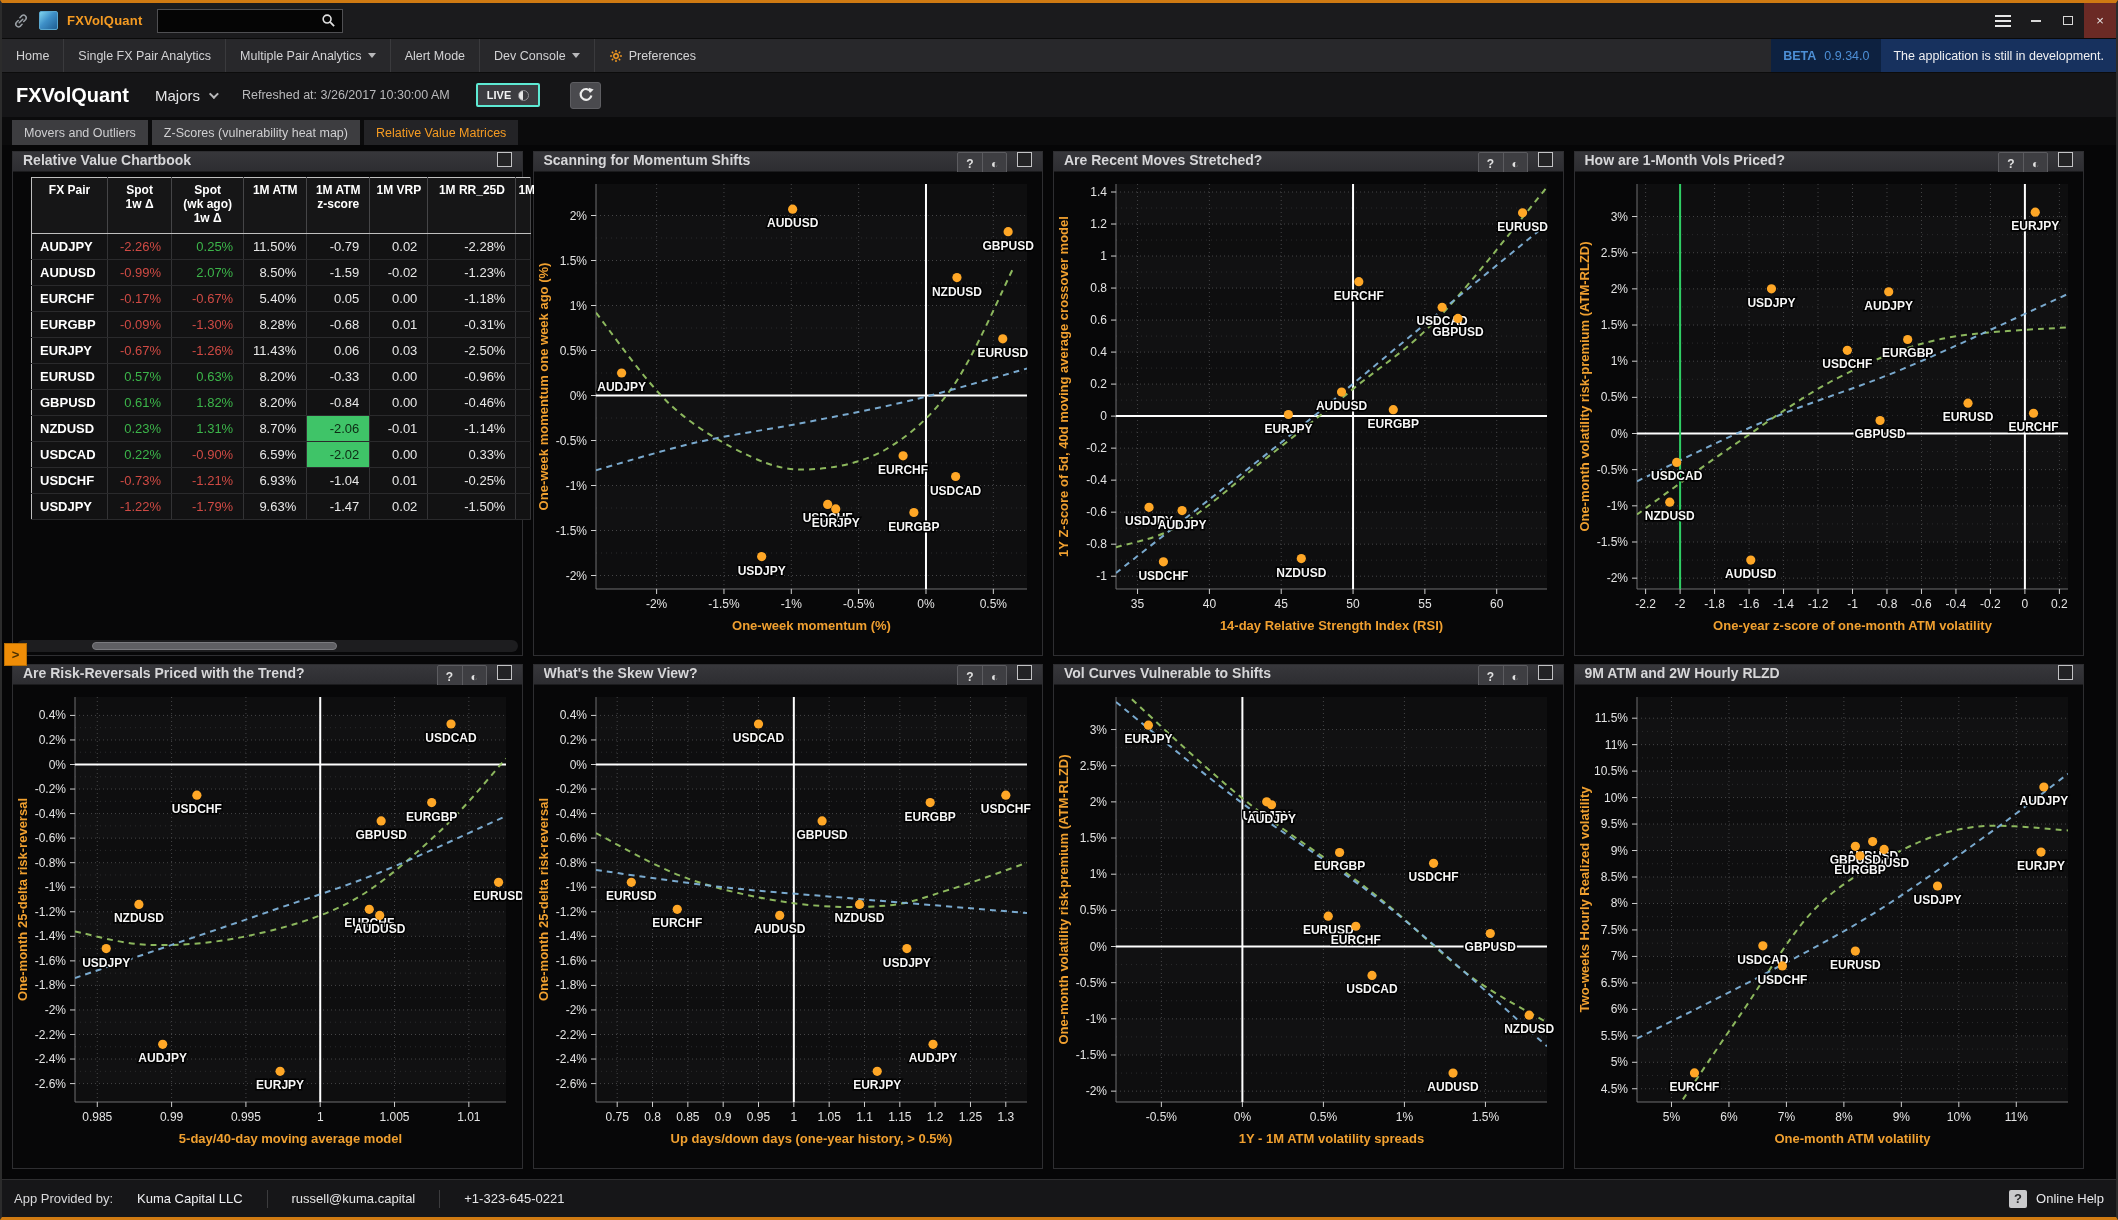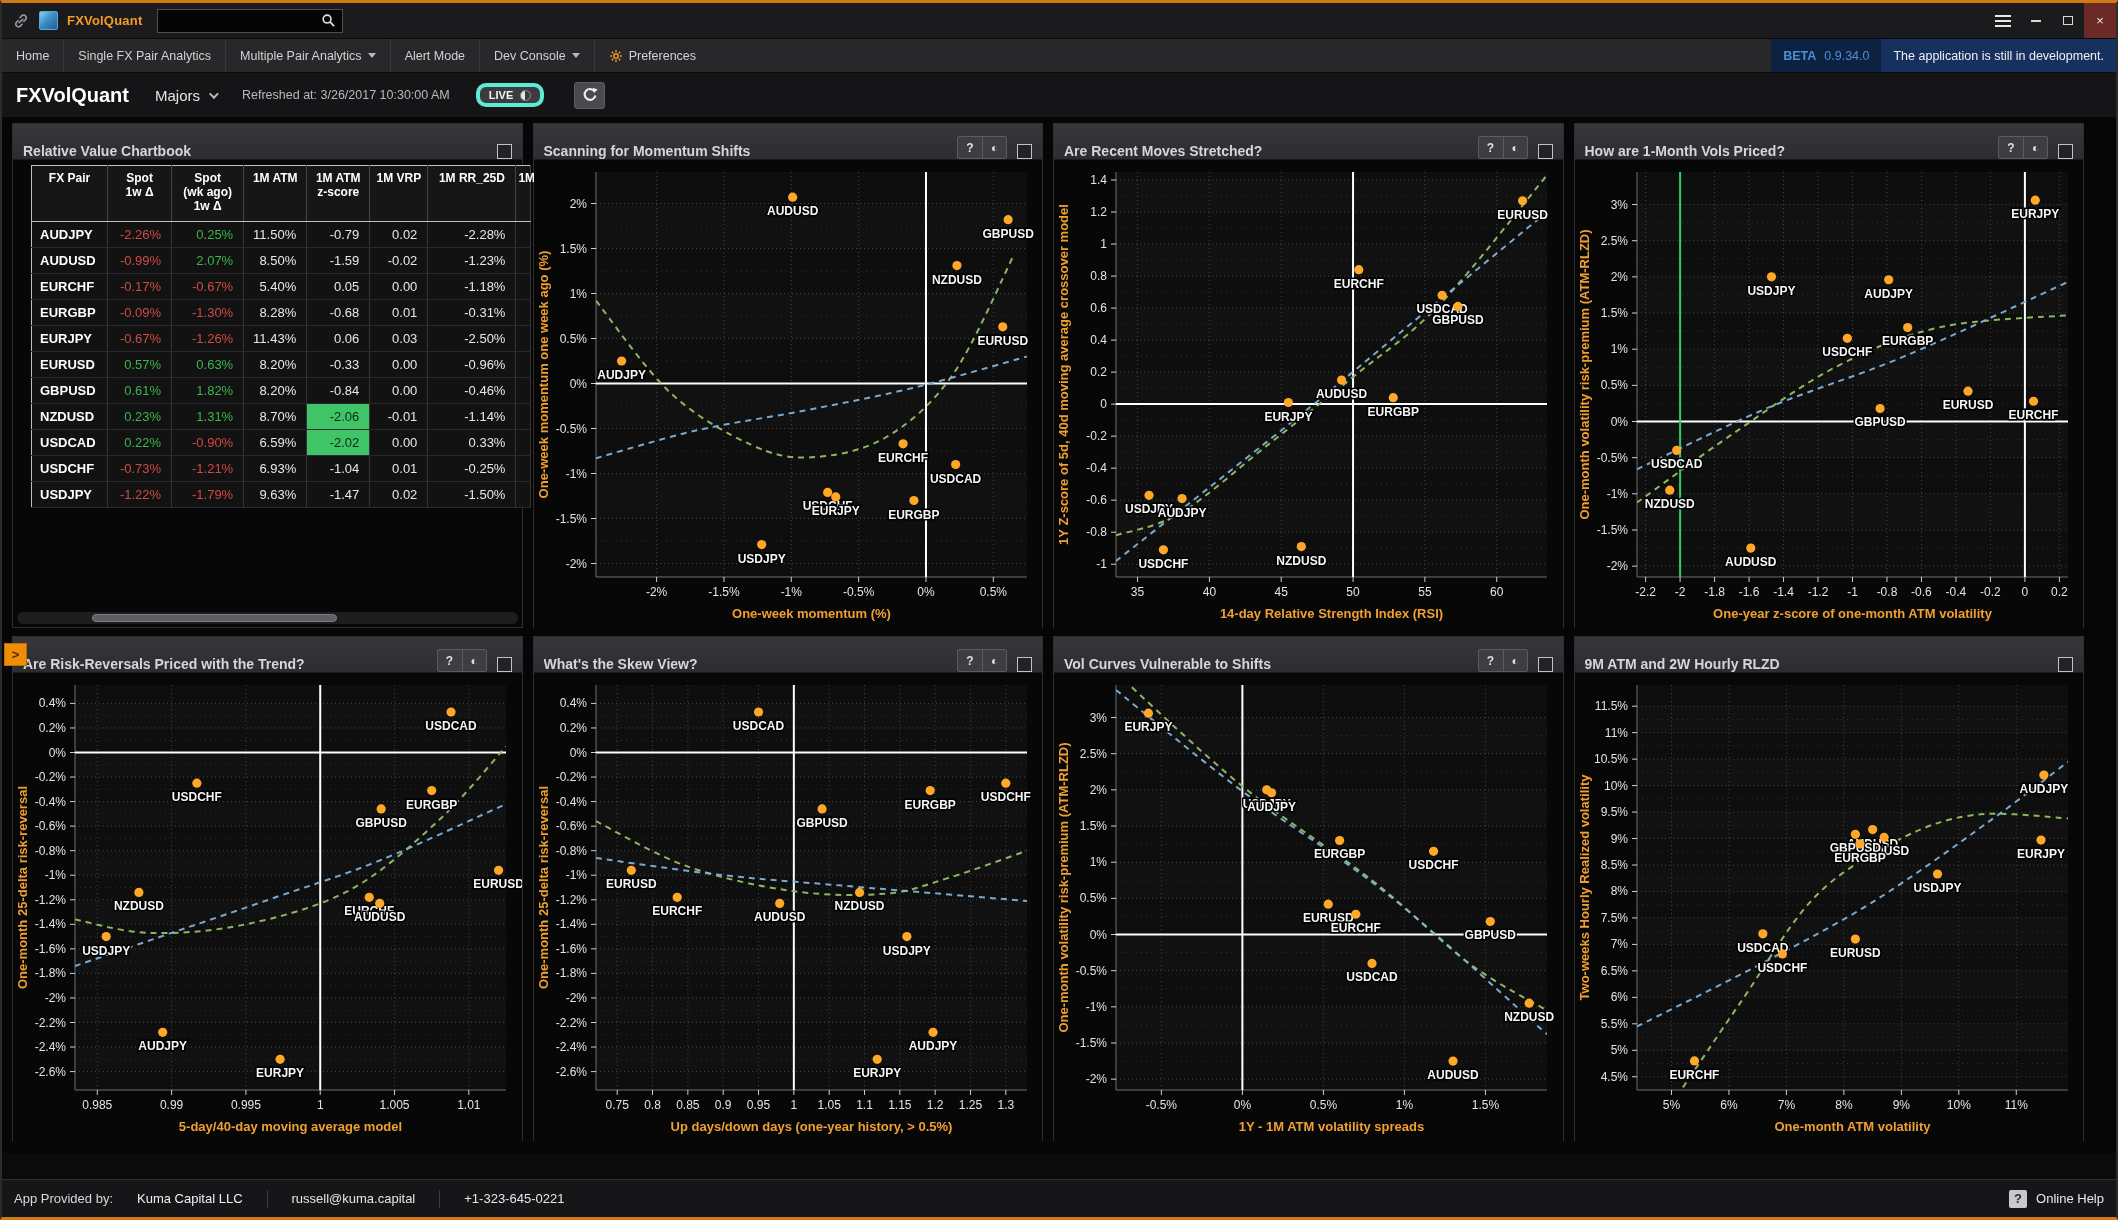--- a/index.html
+++ b/index.html
@@ -46,42 +46,42 @@
     padding:0 12px; font-size:12.5px; }
 
   
   .appheader { height:44px; background:#151517; display:flex; align-items:center; gap:26px;
     padding:0 14px; }
   .appheader .title { color:#fff; font-size:20px; font-weight:bold; }
   .scope { display:flex; align-items:center; gap:9px; color:#e4e4e6; font-size:15px; cursor:pointer; }
   .chev { width:7px; height:7px; border-right:2px solid #b9b9bb; border-bottom:2px solid #b9b9bb;
     transform:rotate(45deg) translateY(-2px); display:inline-block; }
   .refreshed { color:#b9b9bb; font-size:12.5px; }
-  .live-btn { display:flex; align-items:center; gap:7px; background:#3c3c40; border:4px solid #5eead4;
-    border-radius:10px; height:24px; padding:0 9px; color:#f2f2f2; font-size:11px; font-weight:bold;
+  .live-btn { display:flex; align-items:center; gap:7px; background:#3c3c40; border:2px solid #5eead4;
+    border-radius:2px; height:24px; padding:0 9px; color:#f2f2f2; font-size:11px; font-weight:bold;
     cursor:pointer;text-align:center; }
   .live-dot { width:11px; height:11px; border-radius:50%; border:1px solid #909094;
     background:linear-gradient(90deg,#e6e6e6 50%,#3c3c40 50%); display:inline-block; }
   .refresh-btn { width:31px; height:27px; background:#4a4a4e; border:1px solid #5e5e62;
     border-radius:3px; display:flex; align-items:center; justify-content:center; cursor:pointer;
     margin-left:4px; }
 
   
   .tabrow { height:28px; display:flex; gap:4px; padding:3px 0 0 10px; background:#0b0b0c; }
   .tab { display:flex; align-items:center; padding:0 12px; background:#3d3d40; color:#cfcfd1;
     font-size:12.5px; cursor:pointer; }
   .tab.active { background:#232326; color:#f59b22; }
 
   
   .main { padding:6px 32px 12px 10px; display:grid; grid-template-columns:repeat(4,1fr);
     grid-template-rows:505px 505px; gap:8px 10px; background:#060607; }
   .panel { background:#0a0a0b; border:1px solid #2e2e31; display:flex; flex-direction:column;
     min-width:0; }
-  .panel-header { height:36px; background:linear-gradient(#37373b,#2d2d31);
-    border-bottom:1px solid #1b1b1d; display:flex; align-items:flex-end; padding:0 10px; flex:none; }
+  .panel-header { height:20px; background:linear-gradient(#37373b,#2d2d31);
+    border-bottom:1px solid #1b1b1d; display:flex; align-items:flex-start; padding:0 10px; flex:none; }
   .panel-title { color:#d6d6d8; font-size:14px; font-weight:600; flex:1; white-space:nowrap;
     overflow:hidden; }
   .pctrl-group { display:flex; border:1px solid #5c5c60; background:#3e3e42; border-radius:2px;
     overflow:hidden; }
   .pctrl { width:24px; height:21px; display:flex; align-items:center; justify-content:center;
     color:#e0e0e0; font-size:12px; font-weight:bold; cursor:pointer; }
   .pctrl + .pctrl { border-left:1px solid #5c5c60; }
   .pbox { width:15px; height:15px; border:1.5px solid #c2c2c4; background:#232325; margin-left:10px;
     cursor:pointer; flex:none; }
   .panel-body { flex:1; position:relative; background:#070708; }
@@ -220,20 +220,25 @@
         <span class="live-dot"></span>
     </span>
     <span class="refresh-btn">
       <svg width="16" height="16" viewBox="0 0 18 18">
           <path d="M14.3 5.2 A6.1 6.1 0 1 0 15.1 9.6" fill="none" stroke="#ededed" stroke-width="2.4"></path>
           <polygon points="12.2,0.8 17.6,2.8 13.4,6.8" fill="#ededed"></polygon>
         </svg>
     </span>
   </div>
 
+  <div class="tabrow">
+    <span class="tab">Movers and Outliers</span>
+    <span class="tab">Z-Scores (vulnerability heat map)</span>
+    <span class="tab active">Relative Value Matrices</span>
+  </div>
 
   <div class="main">
 
     <section class="panel">
       <div class="panel-header">
         <span class="panel-title">Relative Value Chartbook</span>
         <span class="pbox"></span>
       </div>
       <div class="panel-body">
         <table class="rv-table">

